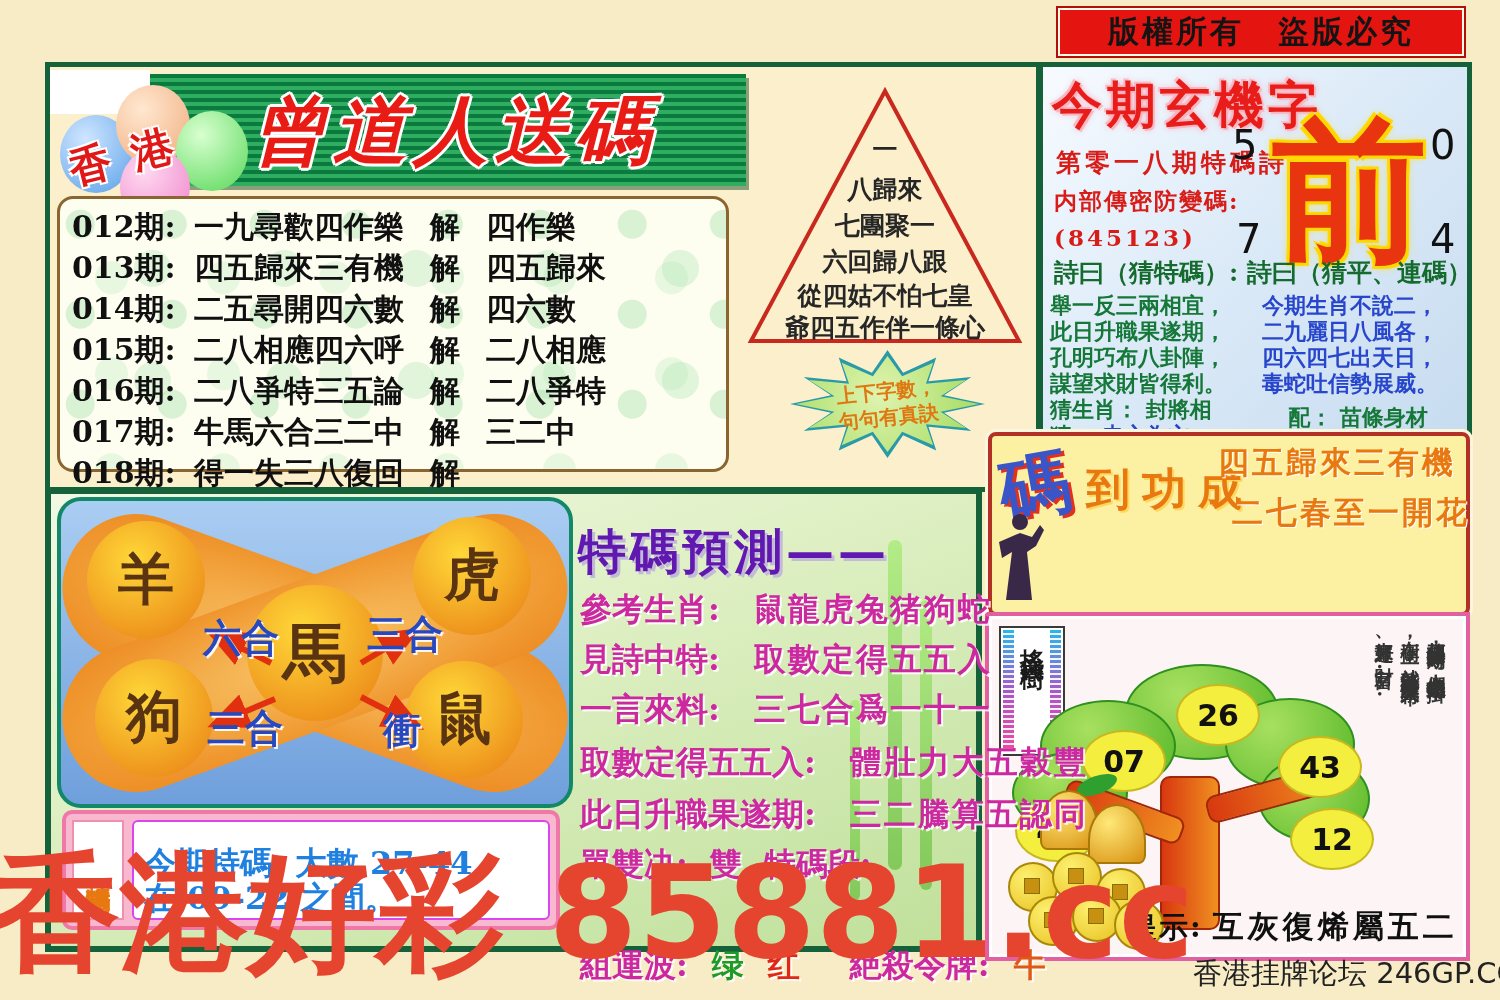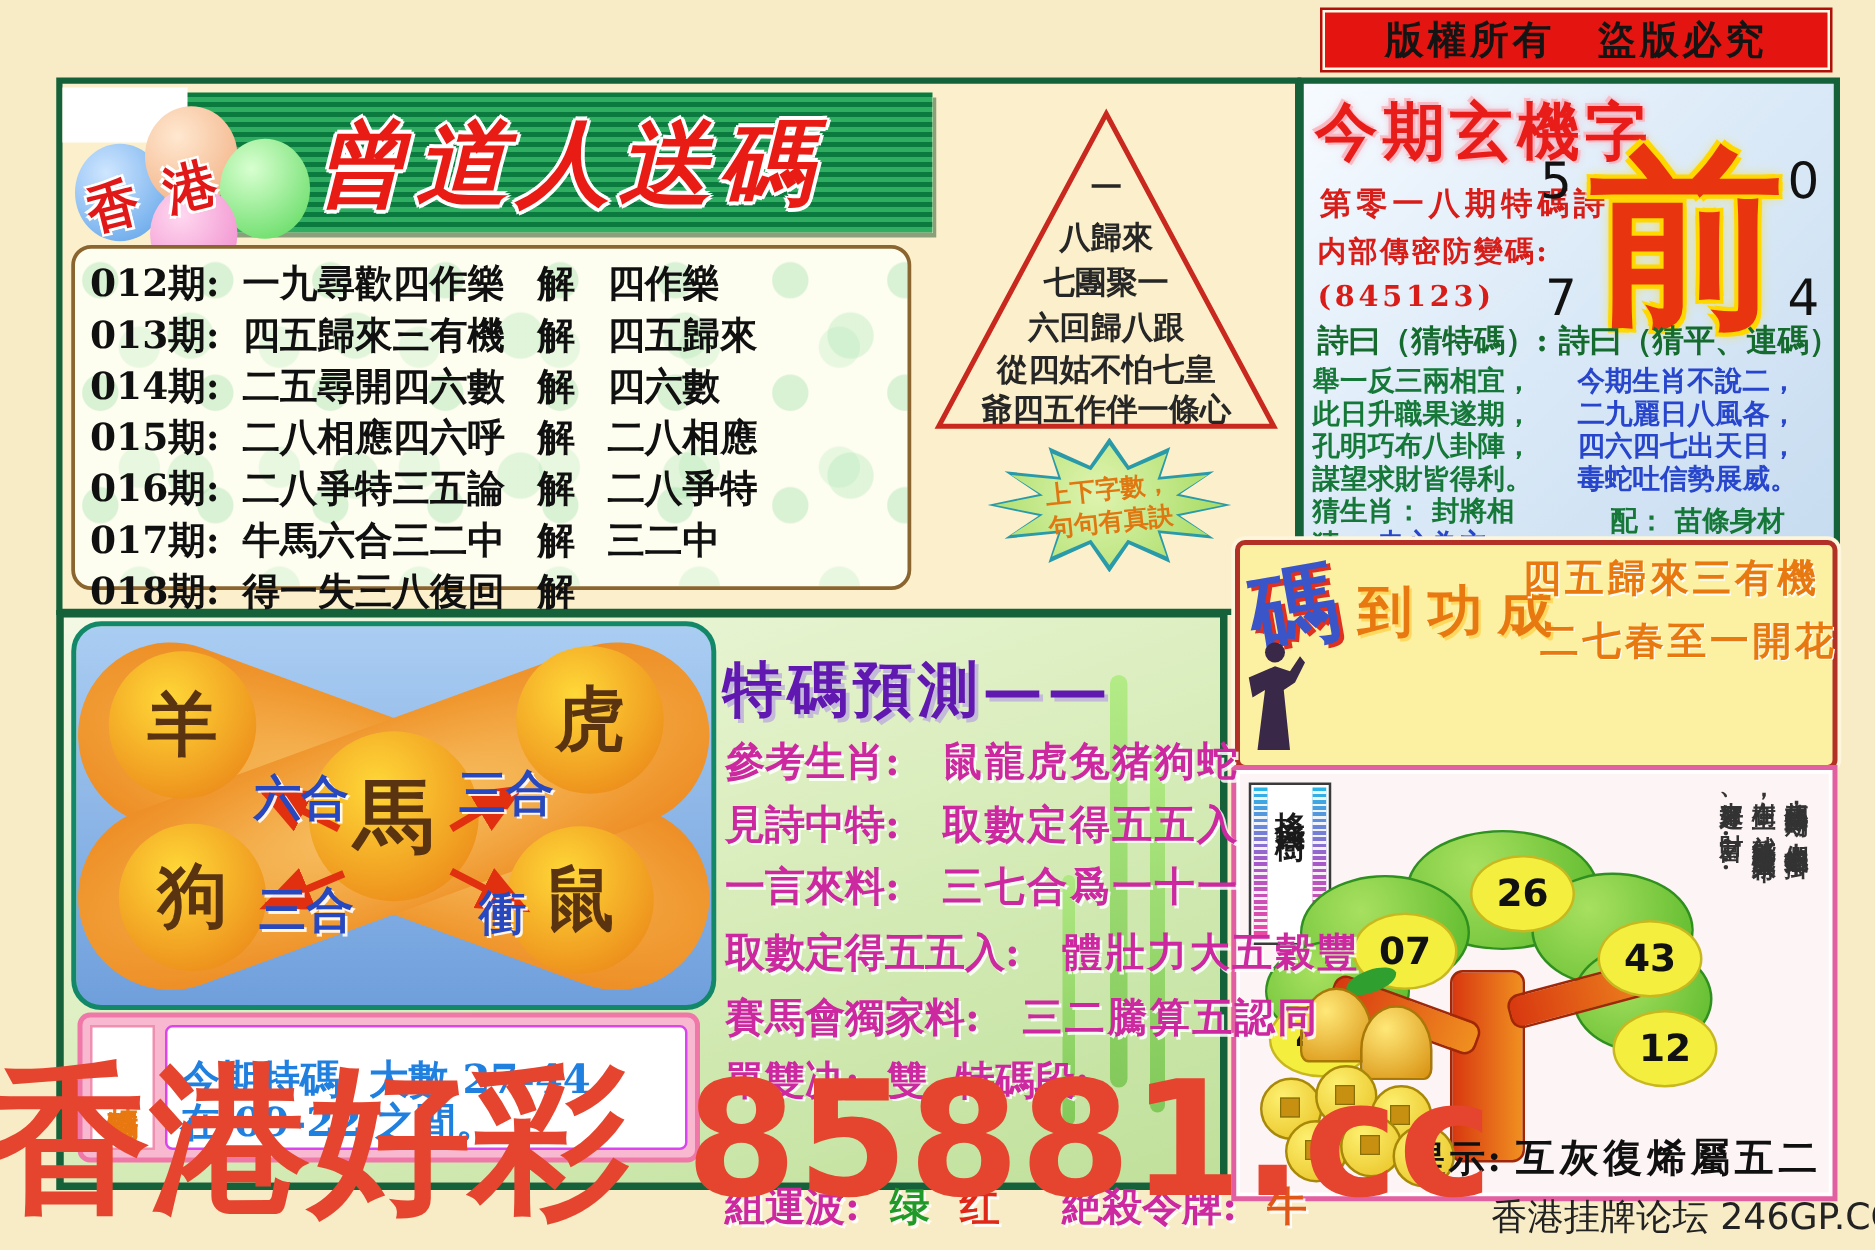--- a/index.html
+++ b/index.html
@@ -385,21 +385,21 @@
     </div>
   <div class="pred-row" style="top:688px">
       <span>一言來料:</span>
       <span class="pv">三七合爲一十一</span>
     </div>
   <div class="pred-row" style="top:741px">
       <span>取數定得五五入:</span>
       <span class="pv">體壯力大五穀豐</span>
     </div>
   <div class="pred-row" style="top:793px">
-      <span>賽馬會獨家料:</span>
+      <span>此日升職果遂期:</span>
       <span class="pv">三二騰算五認同</span>
     </div>
   <div class="pred-row" style="top:843px;gap:22px">
     <span>單雙决:</span>
     <span>雙</span>
     <span>特碼段:</span>
   </div>
   <div class="pred-row" style="top:944px;gap:24px">
     <span>組運波:</span>
     <span class="w-green">绿</span>

